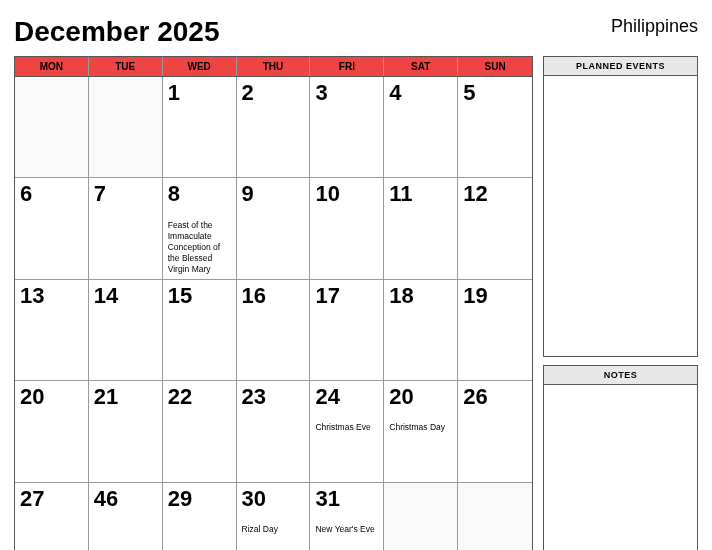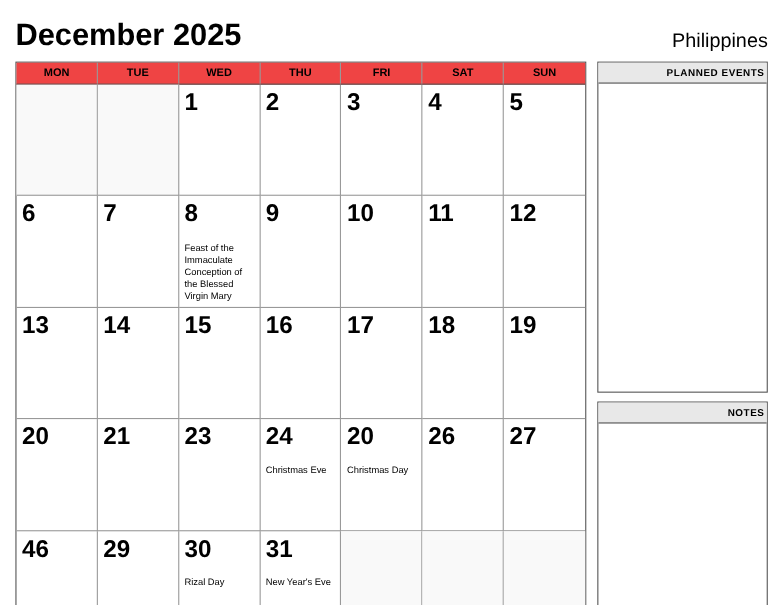--- a/index.html
+++ b/index.html
@@ -17,21 +17,21 @@
       background: #fff;
       width: 712px;
       height: 550px;
       padding: 16px 14px 10px 14px;
       display: flex;
       flex-direction: column;
     }
     .header {
       display: flex;
       justify-content: space-between;
-      align-items: flex-end;
+      align-items: flex-start;
       margin-bottom: 8px;
     }
     .title {
       font-size: 28px;
       font-weight: bold;
       color: #000;
     }
     .country {
       font-size: 18px;
       font-weight: normal;
@@ -101,21 +101,21 @@
       gap: 8px;
     }
     .side-box {
       border: 1.5px solid #555;
       flex: 1;
       display: flex;
       flex-direction: column;
     }
     .side-box-header {
       background: #e8e8e8;
-      text-align: right;
+      text-align: center;
       font-size: 9px;
       font-weight: bold;
       padding: 4px 2px;
       border-bottom: 1.5px solid #555;
       letter-spacing: 0.5px;
     }
     .side-box-content {
       flex: 1;
     }
   </style>
@@ -199,20 +199,23 @@
           <div class="cell">
             <div class="cell-number">19</div>
           </div>
           <div class="cell">
             <div class="cell-number">20</div>
           </div>
           <div class="cell">
             <div class="cell-number">21</div>
           </div>
           <div class="cell">
+            <div class="cell-number">22</div>
+          </div>
+          <div class="cell">
             <div class="cell-number">23</div>
           </div>
           <div class="cell">
             <div class="cell-number">24</div>
             <div class="cell-event">Christmas Eve</div>
           </div>
           <div class="cell">
             <div class="cell-number">20</div>
             <div class="cell-event">Christmas Day</div>
           </div>

